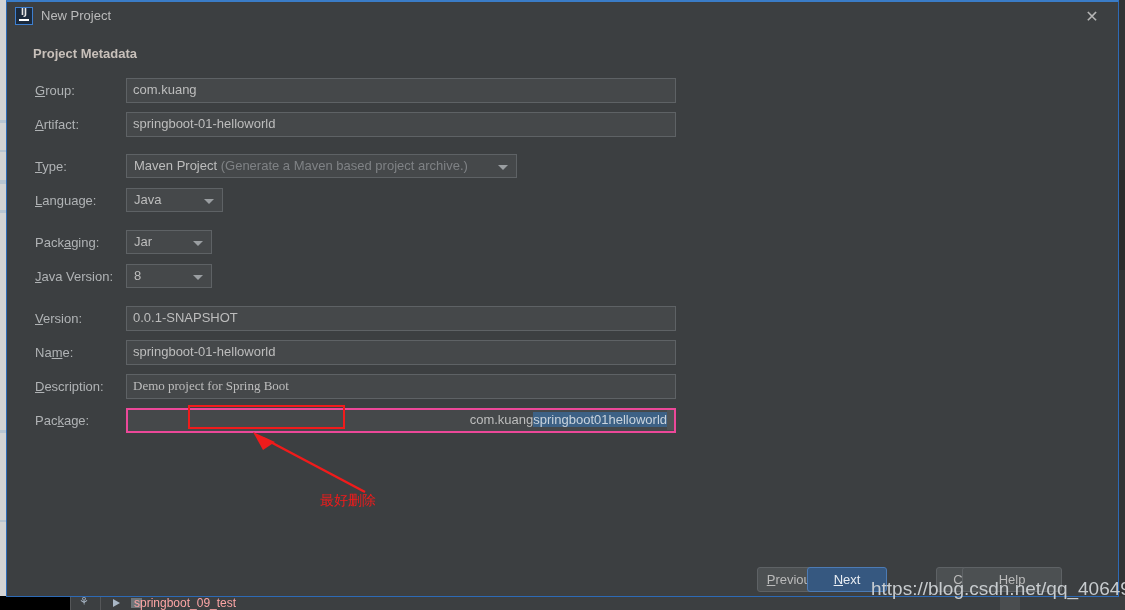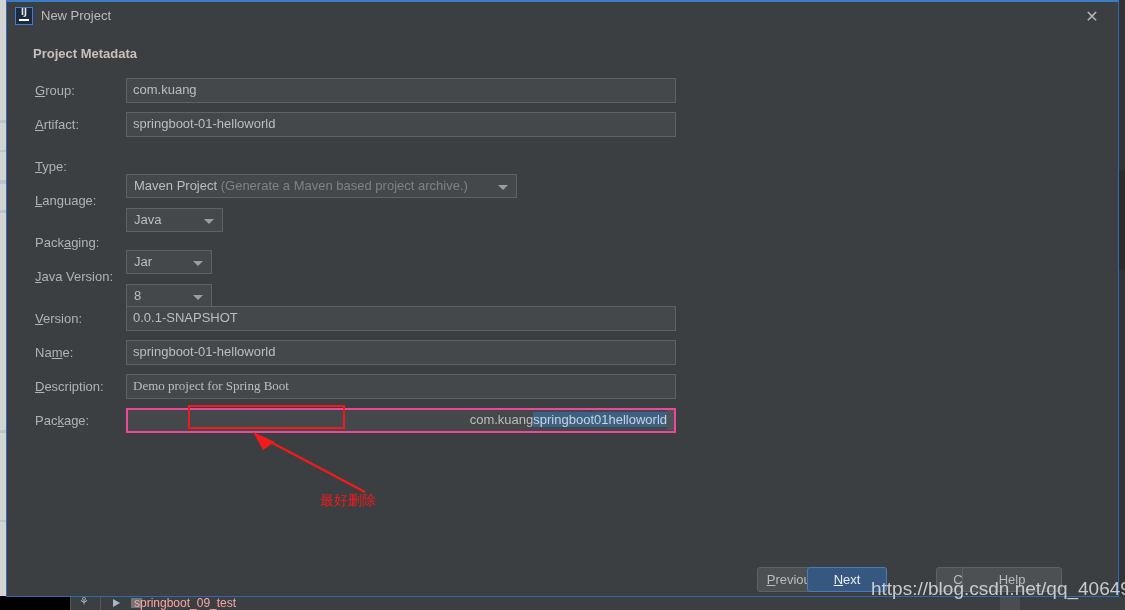--- a/index.html
+++ b/index.html
@@ -191,21 +191,20 @@
     left: 119px;
     height: 24px;
     background: #45484a;
     border: 1px solid #5e6265;
     color: #bdbdbd;
     font-size: 13px;
     line-height: 22px;
     white-space: nowrap;
     overflow: hidden;
     cursor: pointer;
-    margin-top: 20px;
   }
   .combo .ctext {
     position: absolute;
     left: 7px; top: 0;
   }
   .combo .chint { color: #7f8285; }
   .combo .arrow {
     position: absolute;
     right: 8px; top: 10px;
     width: 0; height: 0;

